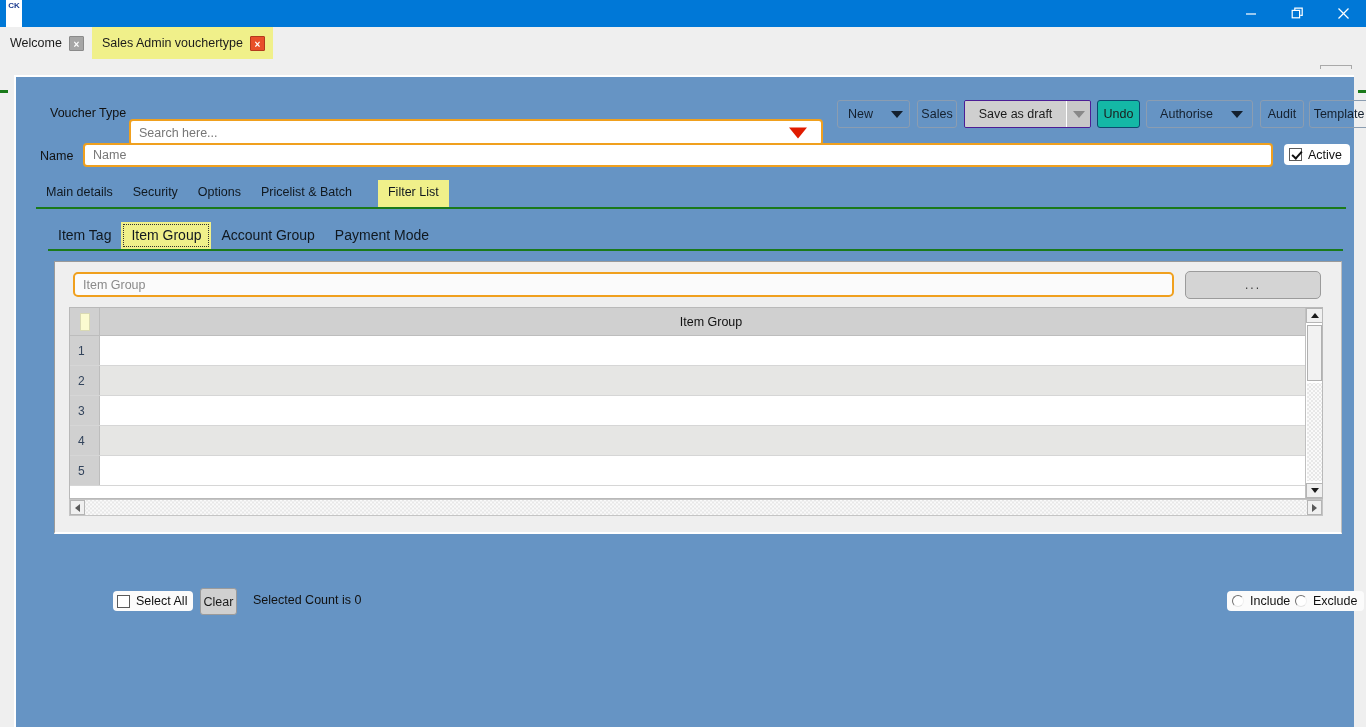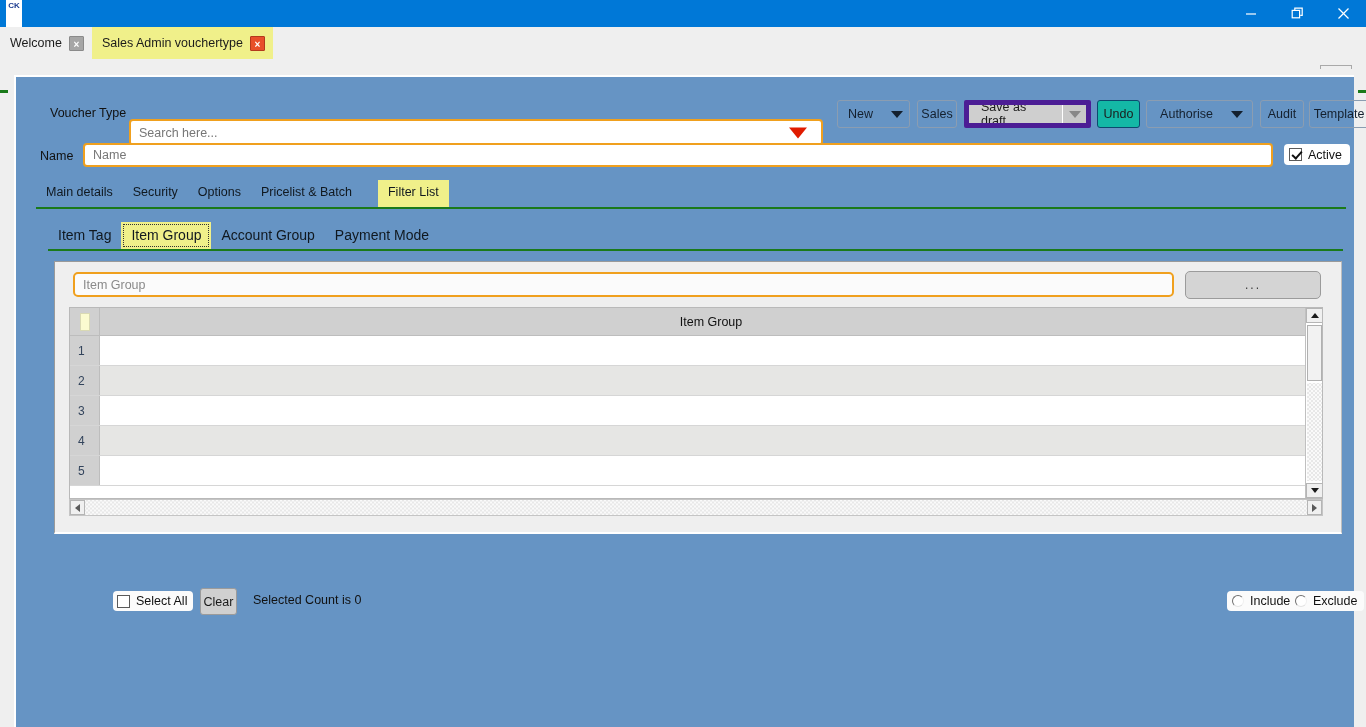--- a/index.html
+++ b/index.html
@@ -164,21 +164,21 @@
     border-right: 6px solid transparent;
     border-top: 7px solid #14202e;
     margin-left: 14px;
   }
   .caret.grey { border-top-color: #888888; margin-left: 0; }
 
   #save-split {
     position: absolute;
     height: 28px;
     display: flex;
-    border: 5px solid #4c1d95;
+    border: 1px solid #4c1d95;
     border-radius: 2px;
     overflow: hidden;
   }
   #save-main {
     background: #cfcfcf;
     display: flex; align-items: center; justify-content: center;
     font-size: 12.5px; color: #1b1b1b;
     padding: 0 12px;
     flex: 1;
   }

